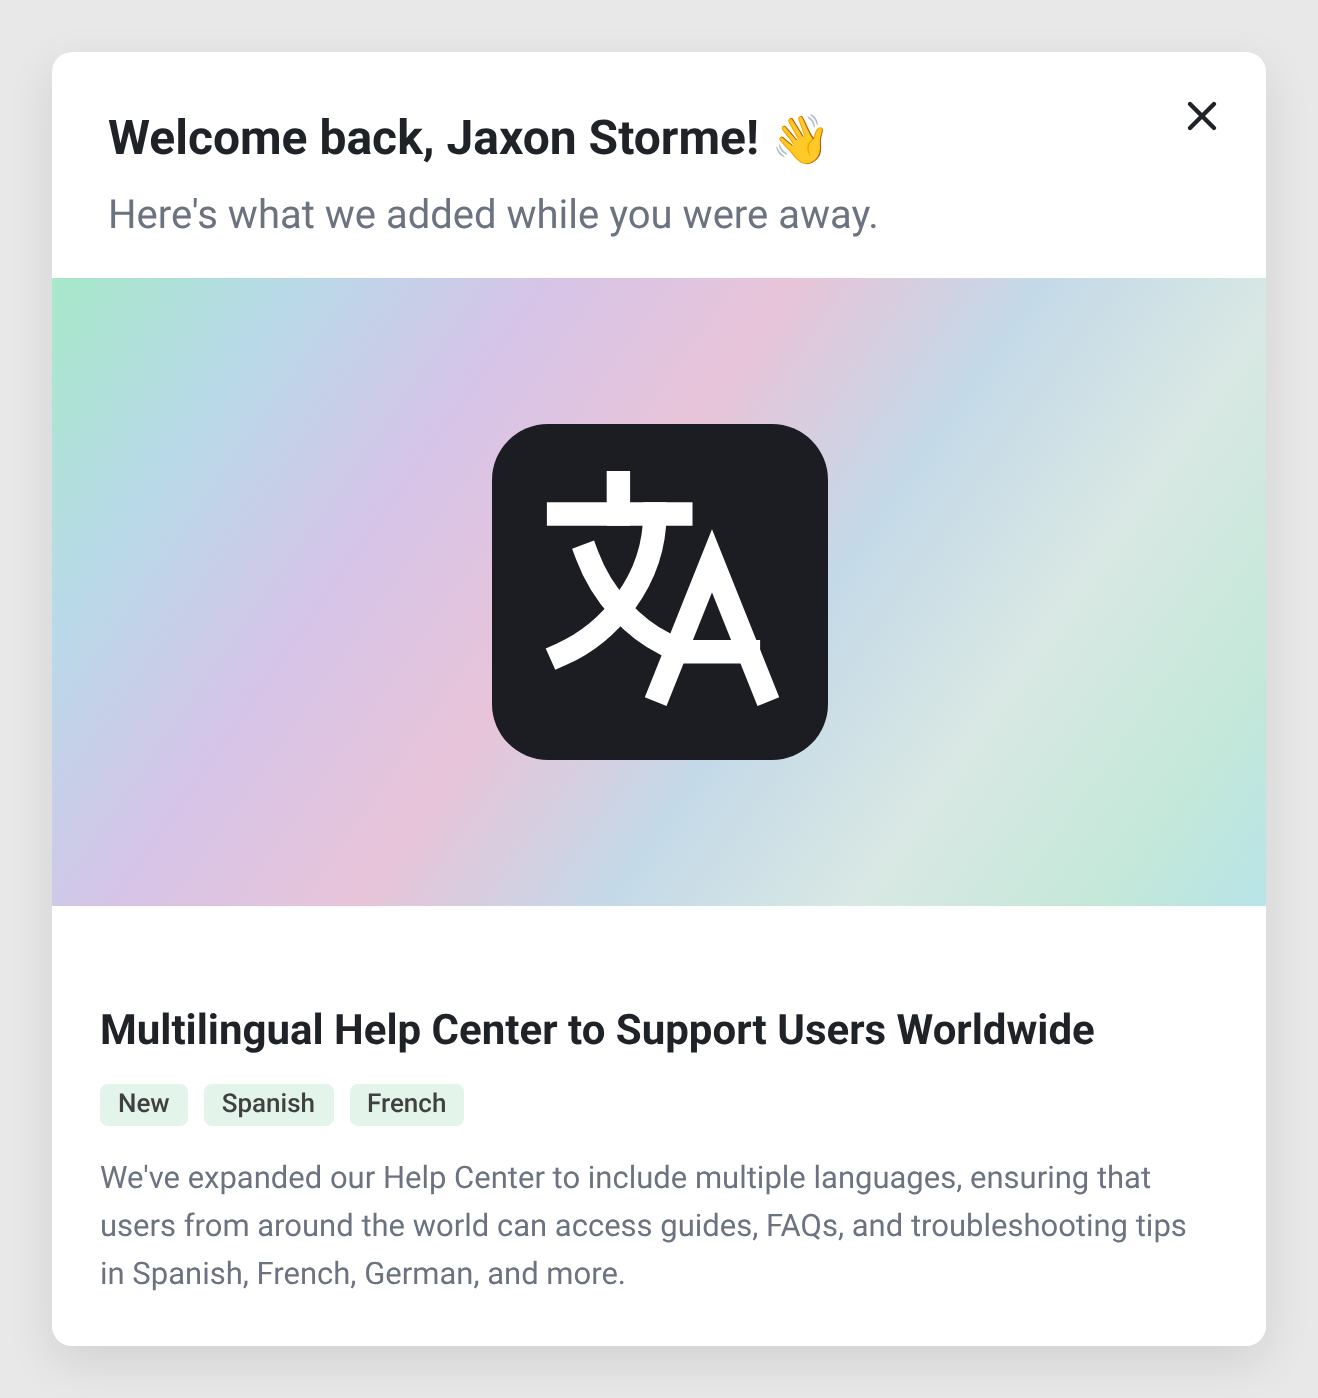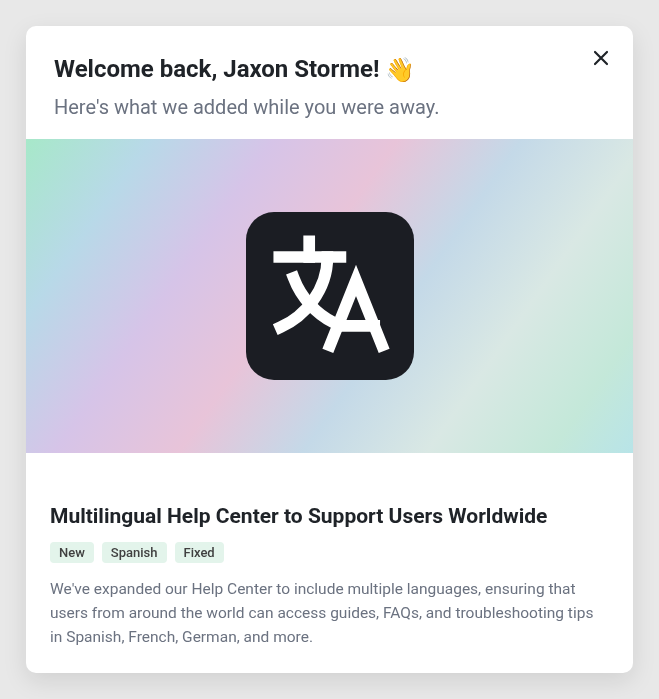--- a/index.html
+++ b/index.html
@@ -152,18 +152,18 @@
         <path d="M56 73 L84 73" stroke="#ffffff" stroke-width="9" stroke-linecap="square"></path>
       </svg>
     </div>
   </div>
 
   <div class="content">
     <h2 class="feature-title">Multilingual Help Center to Support Users Worldwide</h2>
     <div class="badges">
       <span class="badge">New</span>
       <span class="badge">Spanish</span>
-      <span class="badge">Fixed</span>
+      <span class="badge">French</span>
     </div>
     <p class="feature-desc">We've expanded our Help Center to include multiple languages, ensuring that users from around the world can access guides, FAQs, and troubleshooting tips in Spanish, French, German, and more.</p>
   </div>
 
 </div>
 
 </body></html>

